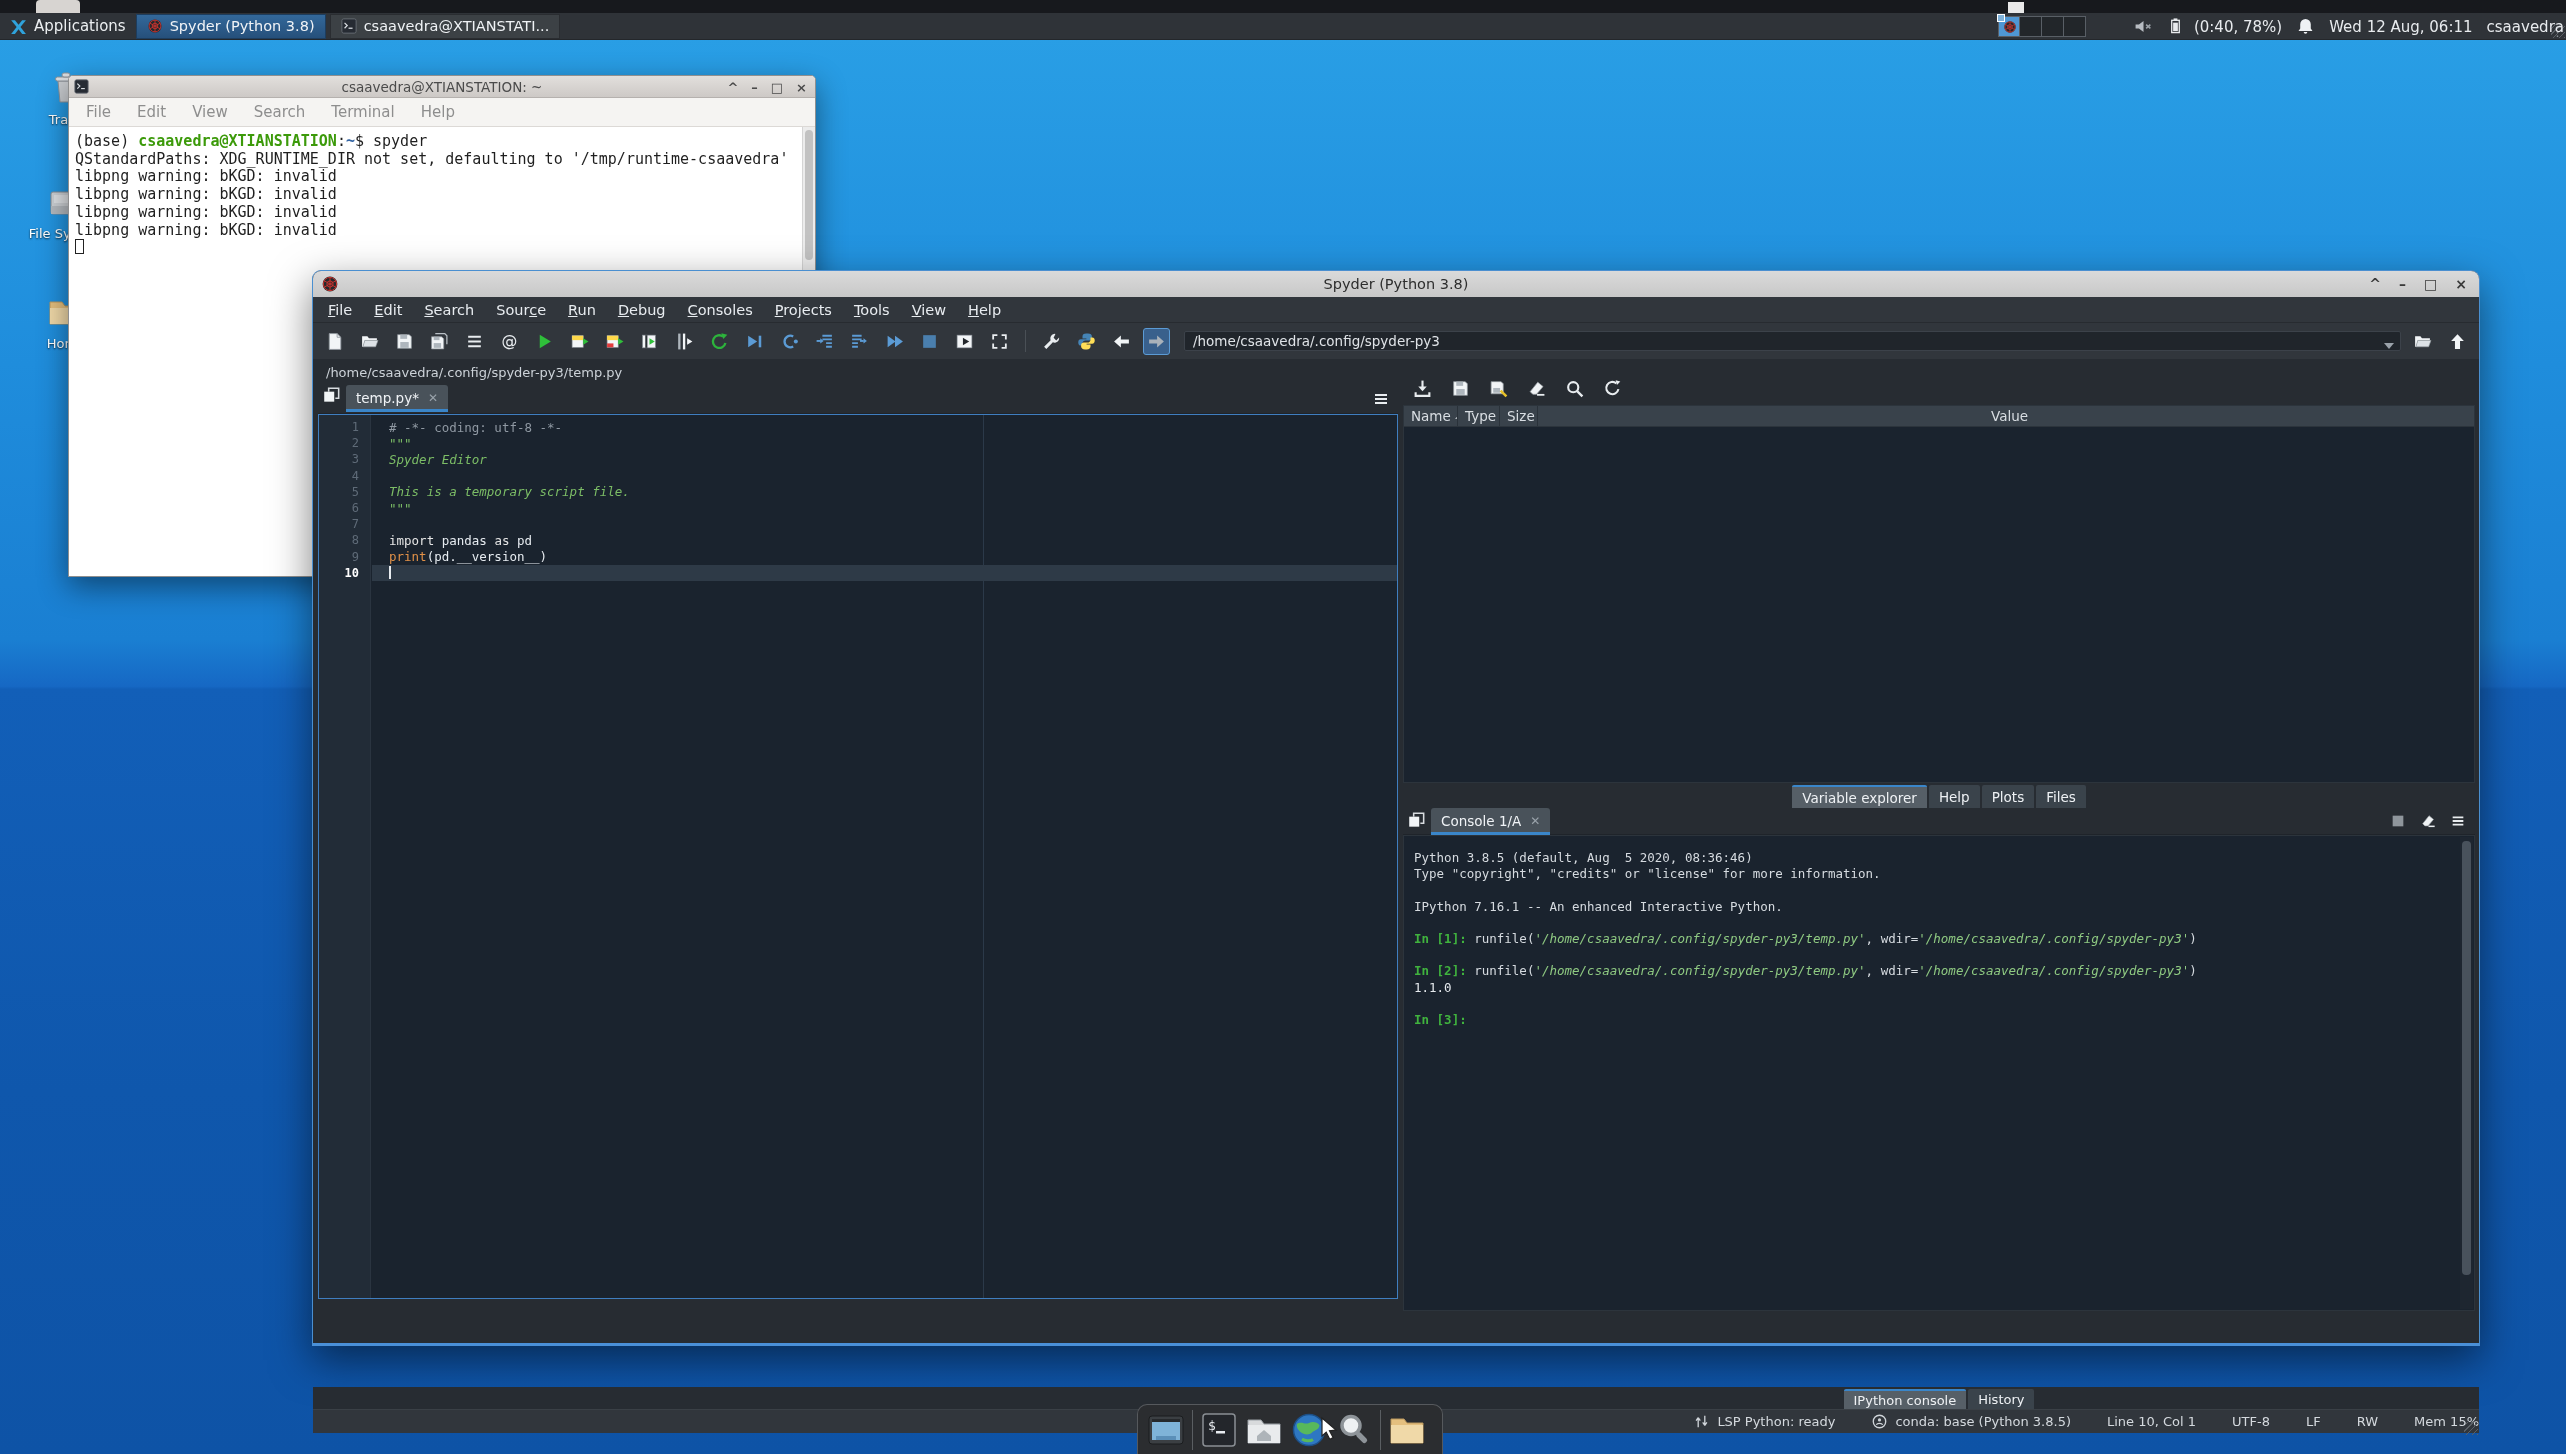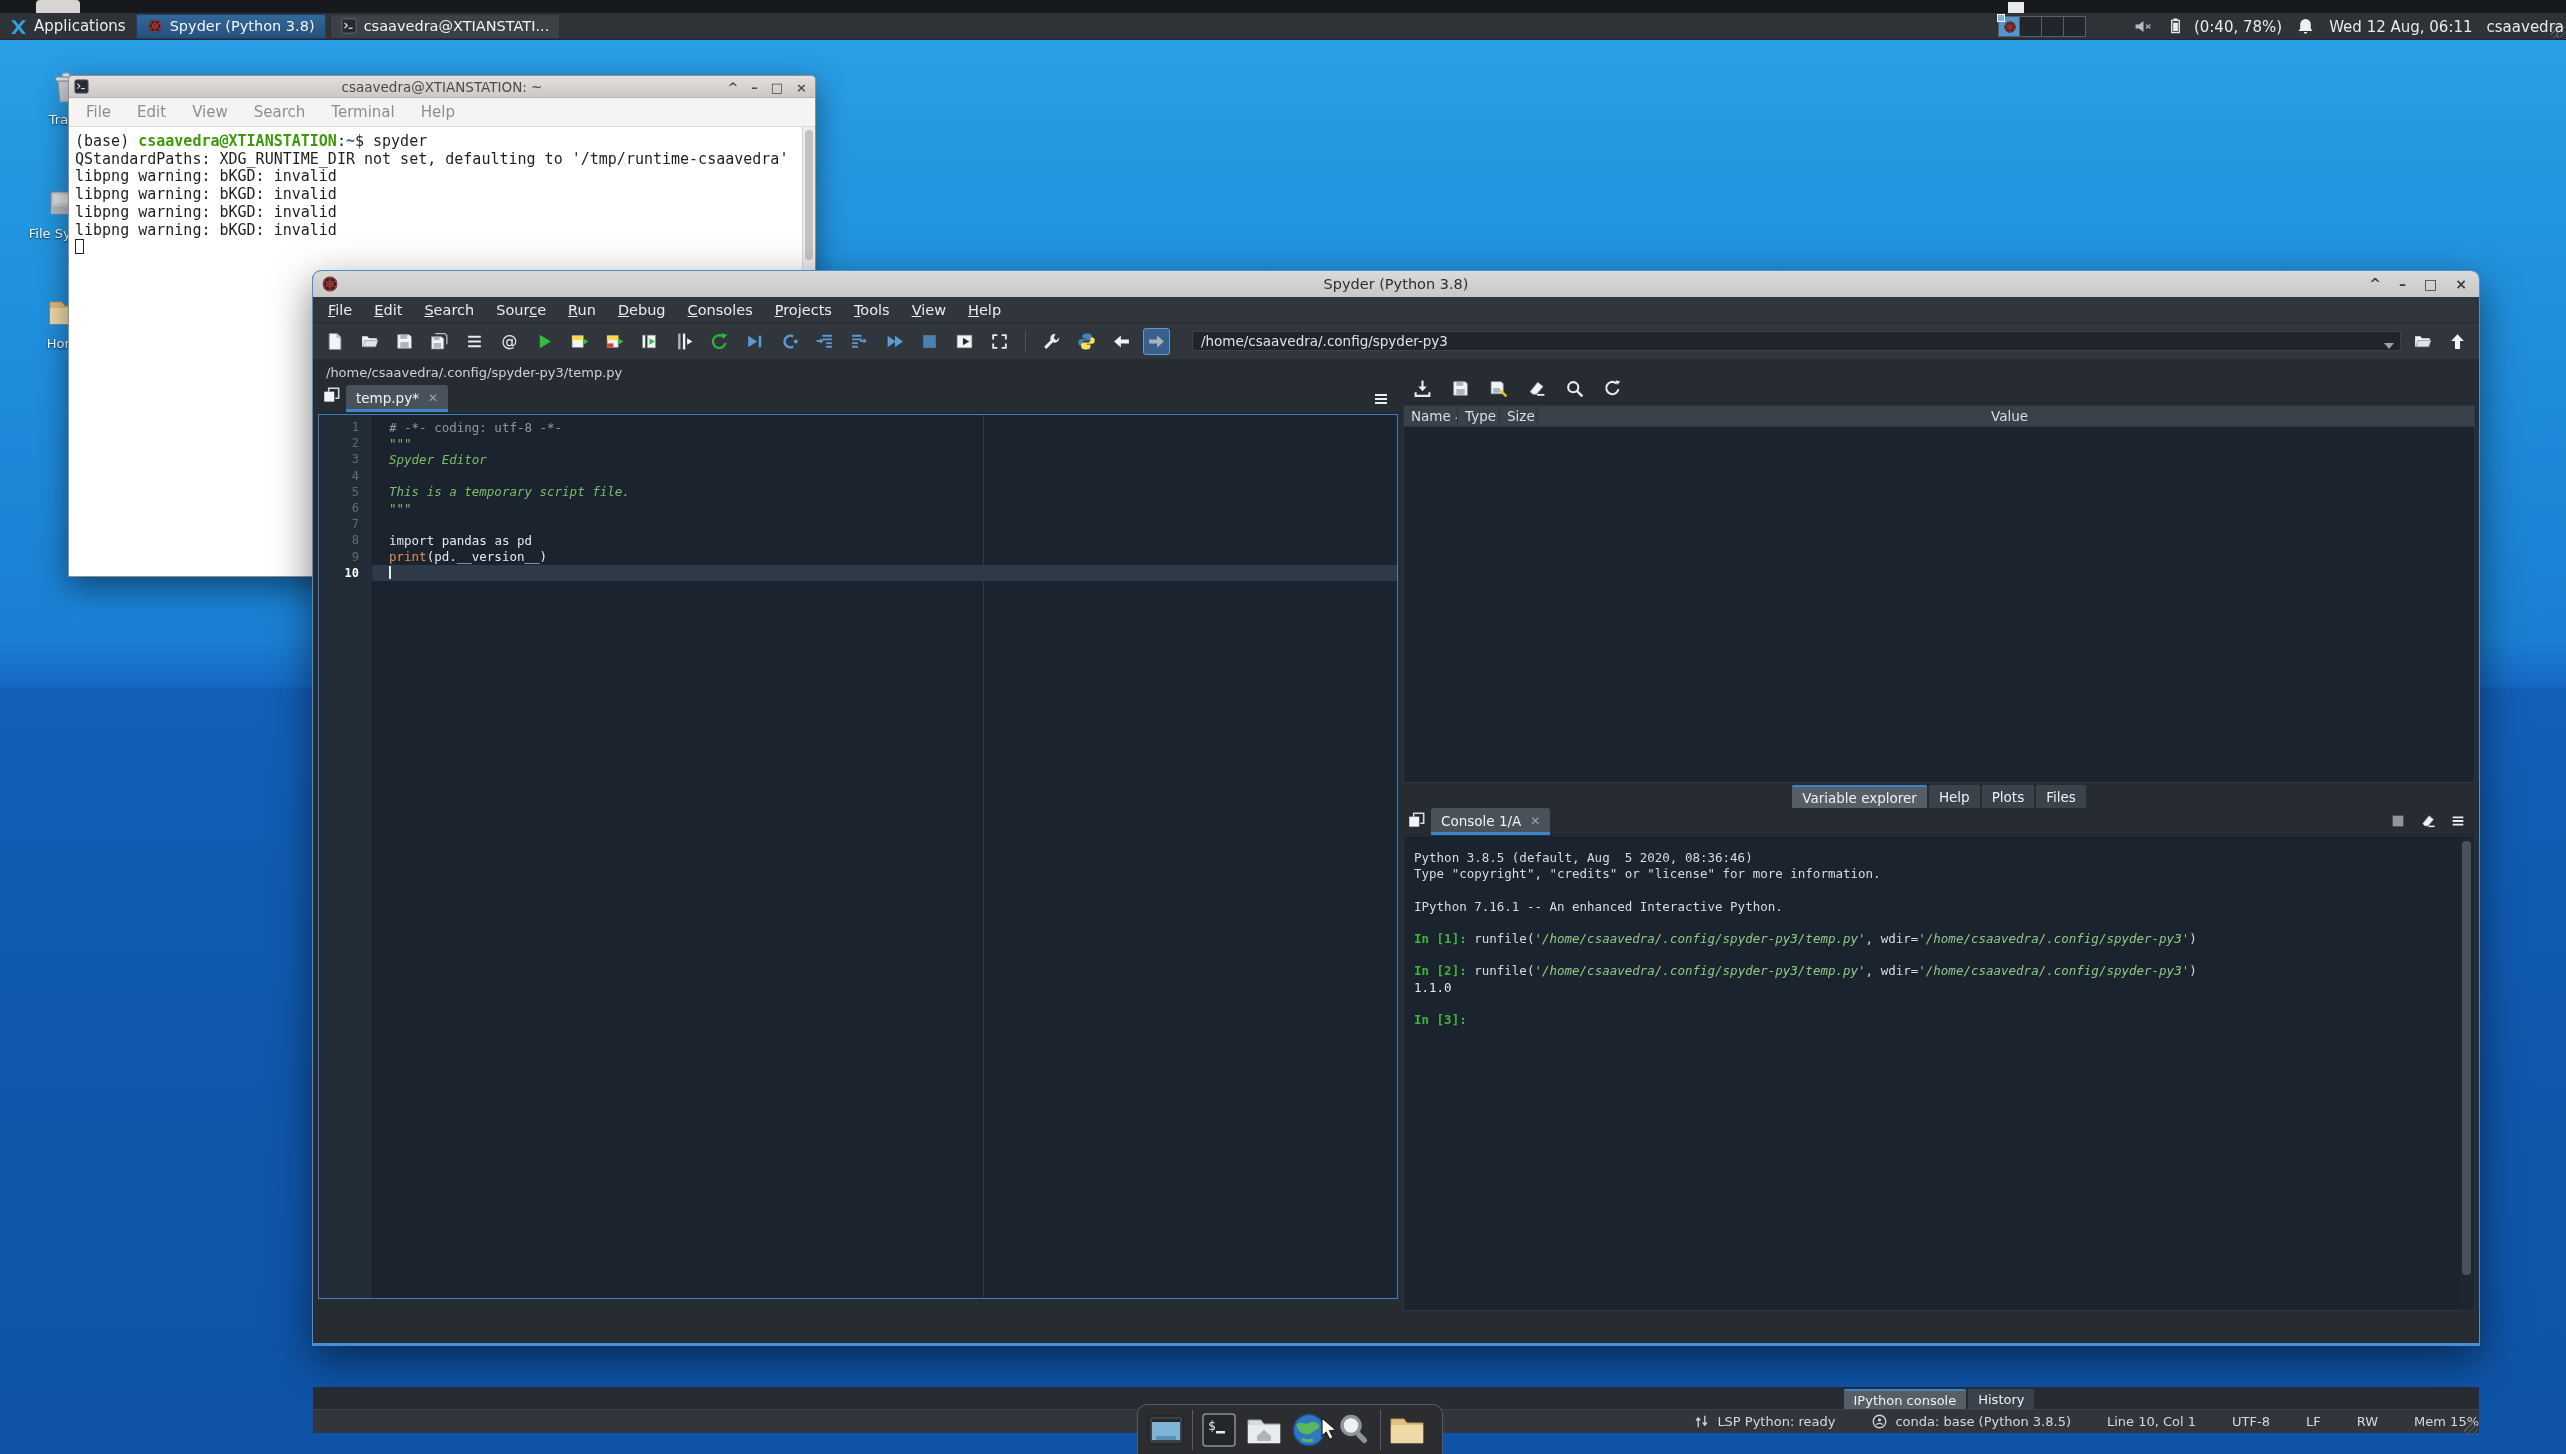--- a/index.html
+++ b/index.html
@@ -49,21 +49,21 @@
   .s-title .sicon{width:18px;height:18px;margin-left:8px;}
   .s-title .stext{position:absolute;left:0;right:0;text-align:center;font-size:14.5px;color:#2e2e2e;}
   .s-btns{position:absolute;right:12px;top:0;height:26px;display:flex;gap:18px;align-items:center;color:#3a3a3a;font-size:14px;font-weight:bold;}
   .s-menu{height:25px;background:#31363c;display:flex;align-items:center;padding-left:4px;}
   .s-menu span{padding:0 11px;color:#e8ecf0;font-size:14.5px;}
   .s-toolbar{height:37px;background:#31363c;border-top:1px solid #272b30;display:flex;align-items:center;padding:0 8px;gap:8px;}
   .ibox{width:27px;height:27px;flex:0 0 27px;display:flex;align-items:center;justify-content:center;border-radius:3px;}
   .ibox svg{width:19px;height:19px;}
   .ibox.hl{background:#39608c;border:1px solid #5b9bd5;}
   .tsep{width:1px;height:22px;background:#4a5056;margin:0 4px;flex:0 0 1px;}
-  .pathbox{flex:1;height:20px;margin-left:14px;background:#20252b;border:1px solid #3c424a;border-radius:2px;display:flex;align-items:center;position:relative;}
+  .pathbox{flex:1;height:20px;margin-left:6px;background:#20252b;border:1px solid #3c424a;border-radius:2px;display:flex;align-items:center;position:relative;}
   .pathbox .ptext{padding-left:8px;font-size:13.5px;color:#dfe3e7;}
   .pathbox .parrow{position:absolute;right:6px;top:11px;width:0;height:0;border-left:5px solid transparent;border-right:5px solid transparent;border-top:6px solid #9aa2aa;}
   .s-content{position:absolute;left:0;top:88px;right:0;height:940px;background:#272c32;}
   
   .epane{position:absolute;left:5px;top:0;width:1080px;height:940px;}
   .crumb{height:26px;display:flex;align-items:center;padding-left:8px;font-size:13px;color:#ccd2d8;}
   .etabs{height:29px;display:flex;align-items:flex-start;position:relative;border-bottom:1px solid #1f242a;}
   .btabs-ic{width:20px;height:20px;margin:0 4px 4px 4px;}
   .etab{height:26px;display:flex;align-items:center;padding:0 10px;background:#49525a;border-radius:3px 3px 0 0;position:relative;color:#f0f3f6;font-size:13.5px;gap:9px;}
   .etab .ul{position:absolute;left:0;right:0;bottom:-1px;height:3px;background:#3a86ca;}

